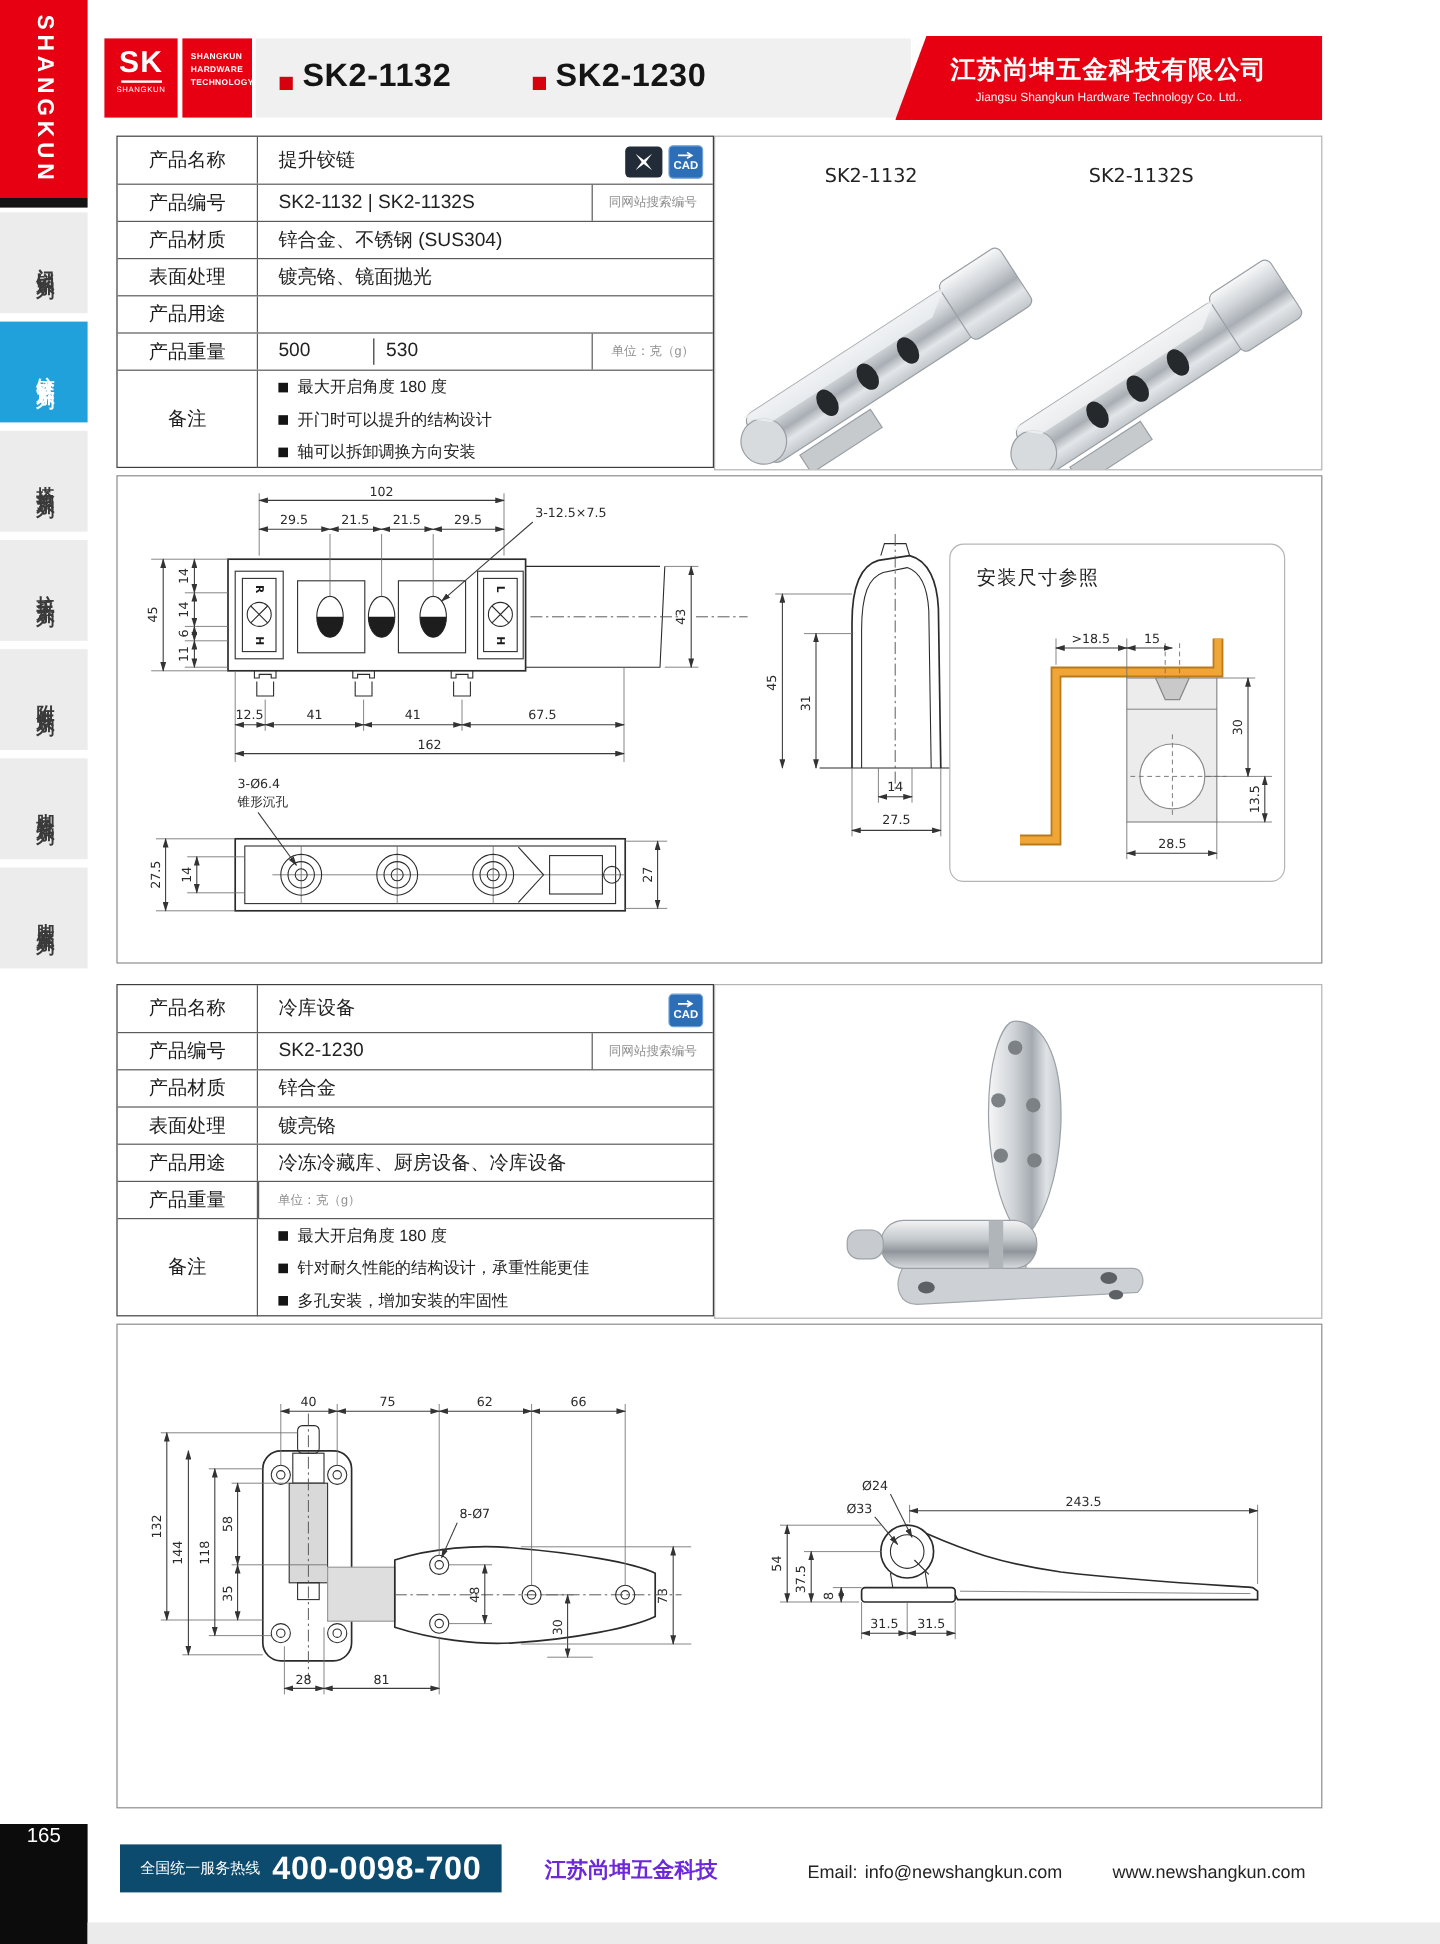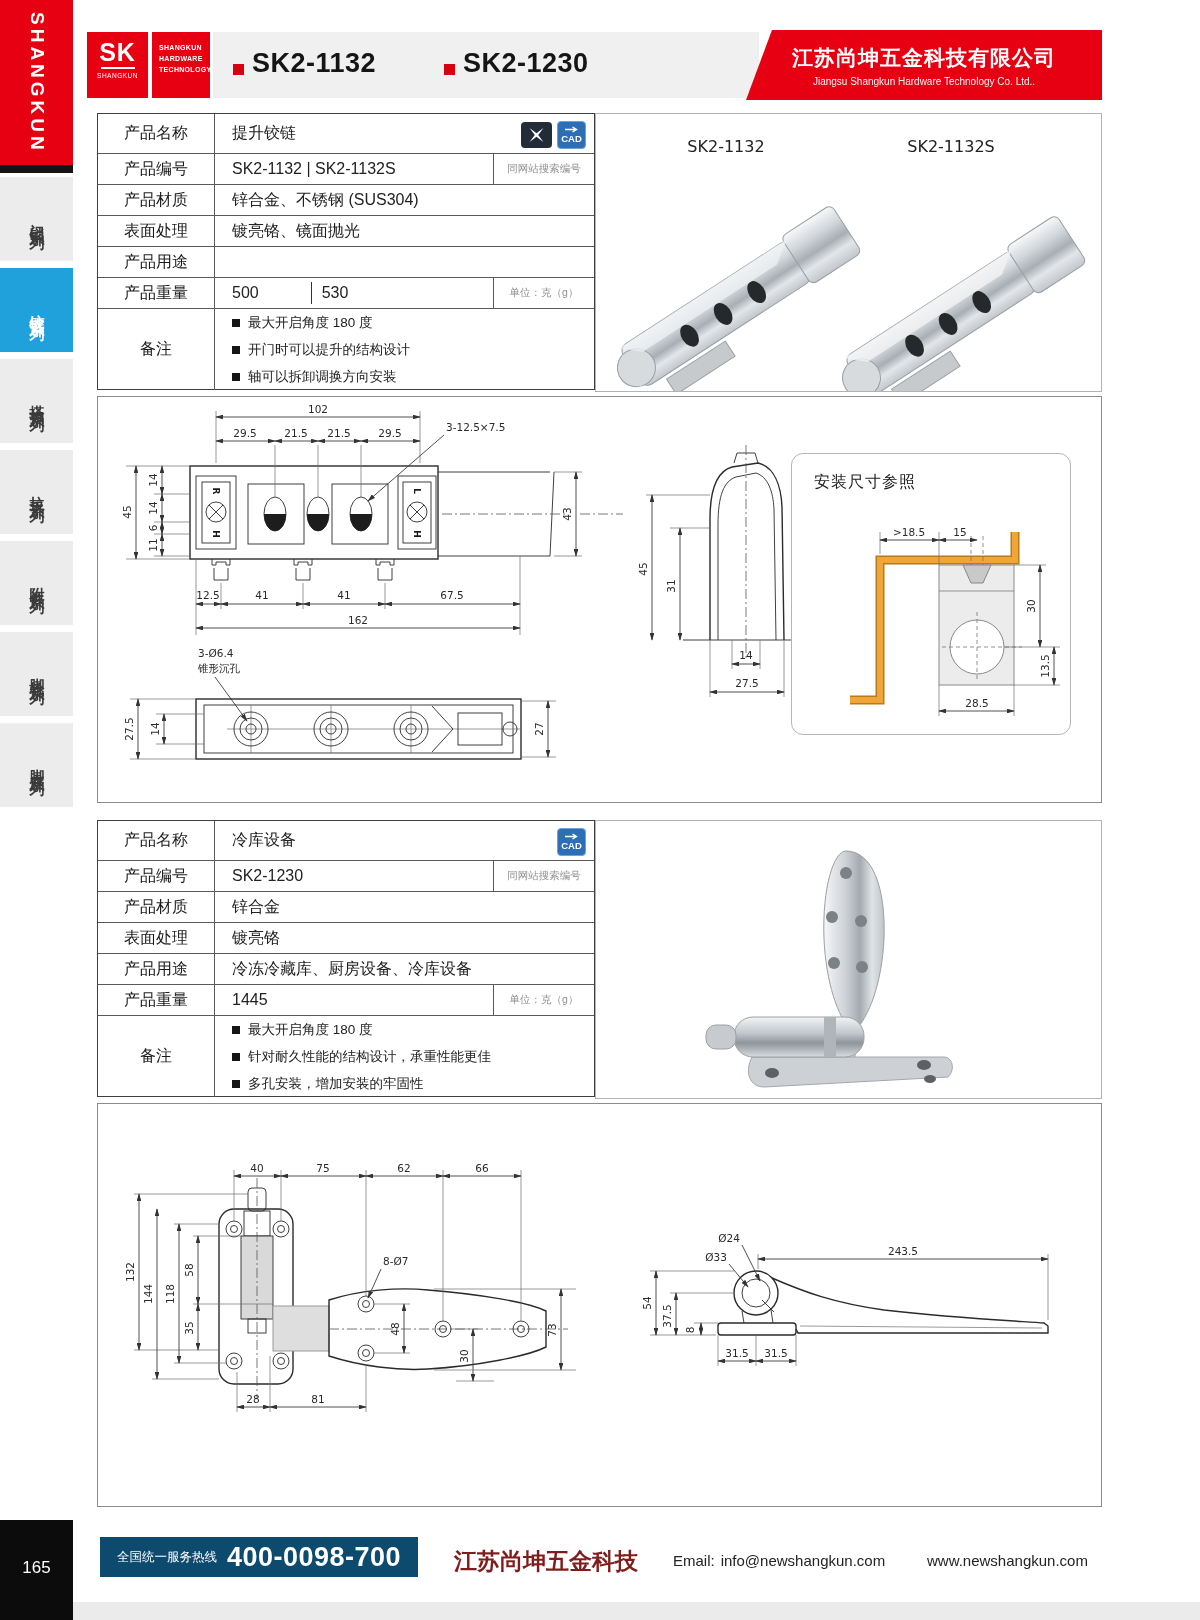--- a/index.html
+++ b/index.html
@@ -8,21 +8,21 @@
   .d{position:absolute}
   
   .sb-red{left:0;top:0;width:73px;height:165px;background:#e60012;display:flex;align-items:center;justify-content:center}
   .sb-red span{writing-mode:vertical-rl;color:#fff;font-weight:bold;font-size:19px;letter-spacing:4px}
   .sb-black{left:0;top:165px;width:73px;height:8px;background:#141414}
   .sb-item{left:0;width:73px;height:84px;background:#ececec;display:flex;align-items:center;justify-content:center}
   .sb-item span{writing-mode:vertical-rl;font-size:15px;font-weight:600;color:#3a3a3a;letter-spacing:4px}
   .sb-item.active{background:#21a1dc}
   .sb-item.active span{color:#fff}
   .pagebox{left:0;top:1520px;width:73px;height:100px;background:#0c0c0c;color:#fff;
-           display:flex;align-items:flex-start;justify-content:center;padding-top:38px;box-sizing:border-box;font-size:17px}
+           display:flex;align-items:flex-start;justify-content:center;box-sizing:border-box;font-size:17px}
   
   .logo1{left:87px;top:32px;width:61px;height:66px;background:#e60012;color:#fff;text-align:center;box-sizing:border-box;padding-top:8px}
   .logo1 .sk{font-size:25px;font-weight:900;letter-spacing:1px;line-height:24px}
   .logo1 .bar{width:34px;height:2px;background:#fff;margin:3px auto 3px}
   .logo1 .sub{font-size:6.5px;letter-spacing:.5px}
   .logo2{left:152px;top:32px;width:58px;height:66px;background:#e60012;color:#fff;box-sizing:border-box;padding:11px 0 0 7px}
   .logo2 div{font-size:7px;font-weight:bold;line-height:1.55;letter-spacing:.3px}
   .titlestrip{left:213px;top:32px;width:546px;height:66px;background:#f0f0f1}
   .ptitle{top:48px;font-size:27px;font-weight:bold;color:#151515;letter-spacing:.5px}
   .pbullet{top:64px;width:11px;height:11px;background:#d6000f}
@@ -65,21 +65,21 @@
   .ldr{stroke:#3c3c3c;stroke-width:.9;fill:none;marker-end:url(#arw)}
   .xl{stroke:#6e6e6e;stroke-width:.7;fill:none}
   .cl{stroke:#555;stroke-width:.8;stroke-dasharray:10 3 2 3;fill:none}
   .dsh{stroke:#777;stroke-width:.8;stroke-dasharray:4 3;fill:none}
   .photolabel{font-size:16px;fill:#222;text-anchor:middle}
   
   .fred{left:100px;top:1537px;width:318px;height:40px;background:#0c4a6e;color:#fff;display:flex;align-items:center;
         justify-content:center;gap:10px}
   .fred .h{font-size:12.5px}
   .fred .p{font-size:27px;font-weight:bold;letter-spacing:.5px}
-  .fcompany{left:454px;top:1546px;font-size:23px;font-weight:bold;color:#7f1d1d}
+  .fcompany{left:454px;top:1546px;font-size:18px;font-weight:bold;color:#6d28d9}
   .femail{left:673px;top:1552px;font-size:15px;color:#232323;display:flex;gap:6px}
   .fweb{left:927px;top:1552px;font-size:15px;color:#232323}
   .bstrip{left:73px;top:1602px;width:1127px;height:18px;background:#ebebeb}
 </style>
 </head>
 <body>
 
 <div class="d sb-red">
     <span>SHANGKUN</span>
   </div>
@@ -406,21 +406,20 @@
   <div class="srow" style="height:31px">
     <div class="slab">表面处理</div>
     <div class="sval">镀亮铬</div>
   </div>
   <div class="srow" style="height:31px">
     <div class="slab">产品用途</div>
     <div class="sval">冷冻冷藏库、厨房设备、冷库设备</div>
   </div>
   <div class="srow" style="height:31px">
     <div class="slab">产品重量</div>
-    <div class="sval">1445</div>
     <div class="snote">单位：克（g）</div>
   </div>
   <div class="srow" style="height:81px">
     <div class="slab">备注</div>
     <div class="sval rmkwrap">
       <div class="rmk">
           <span class="sq"></span>
           <span>最大开启角度 180 度</span>
         </div>
       <div class="rmk">

